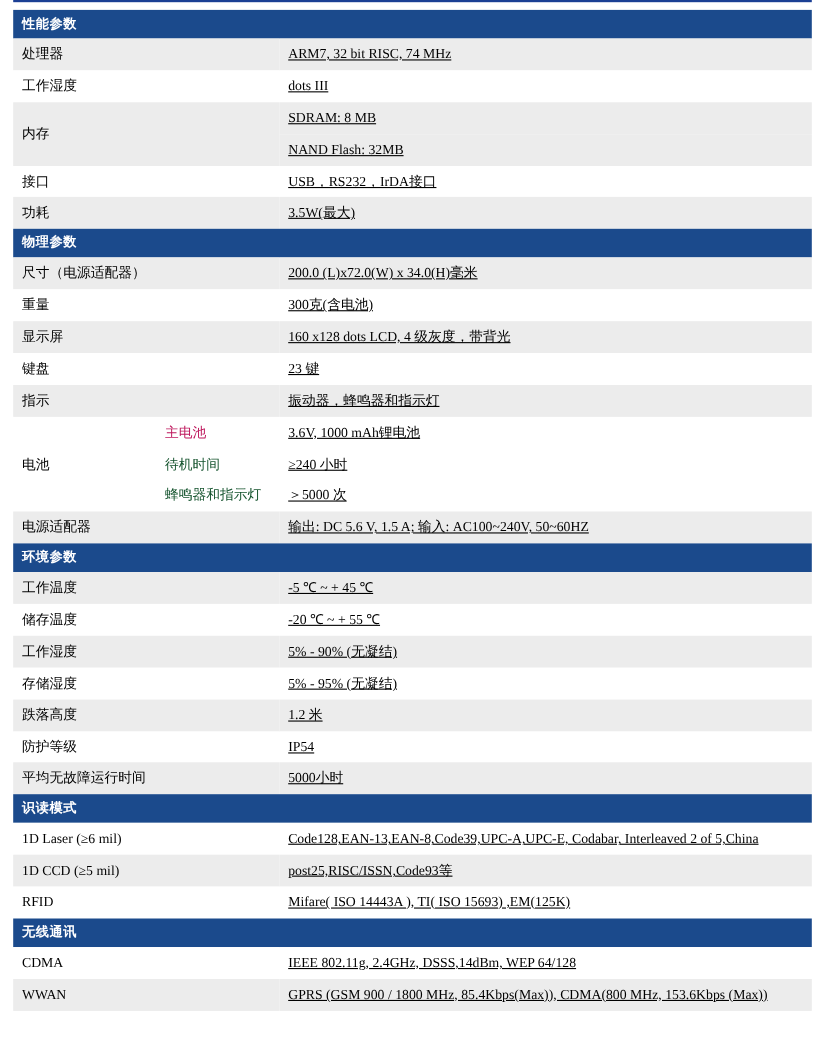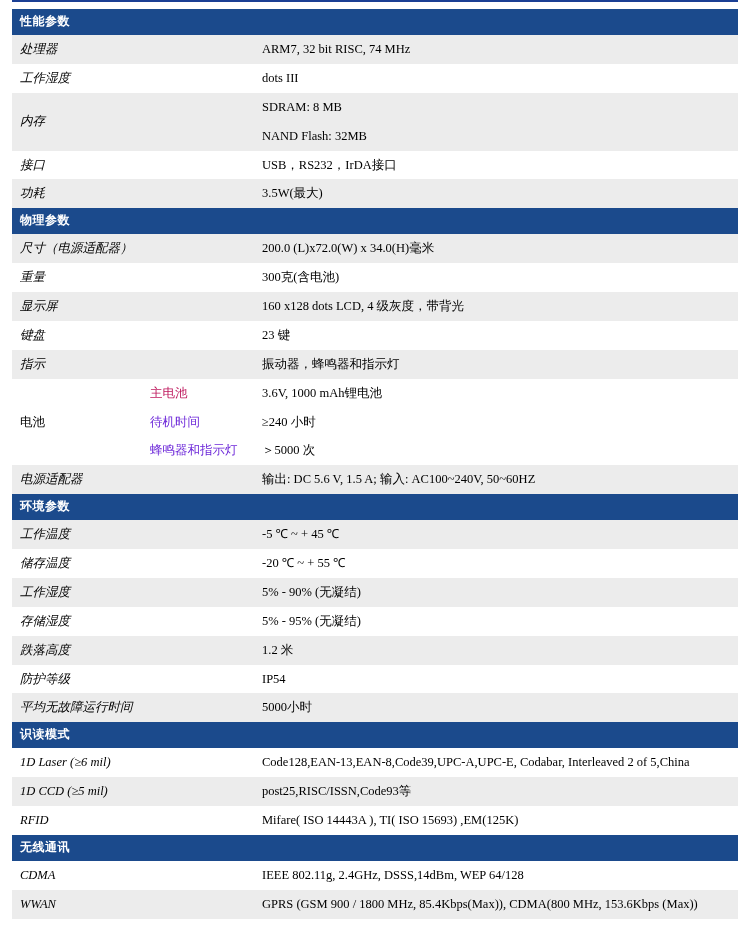--- a/index.html
+++ b/index.html
@@ -63,33 +63,33 @@
     background: #ececec;
   }
   tr.white td {
     background: #ffffff;
   }
   td.label {
     width: 130px;
   }
   td.sublabel {
     width: 112px;
-    color: #6d28d9;
+    color: #14532d;
     padding-left: 4px;
   }
   td.sublabel.strong {
     color: #be185d;
     font-weight: normal;
   }
   td.value {
     padding-left: 10px;
+    text-decoration: underline;
   }
   td.span2 {
     width: 242px;
-    font-style: italic;
   }
   .battery-label {
     width: 130px;
     vertical-align: middle;
   }
 </style>
 </head>
 <body>
 
 <div class="page">

